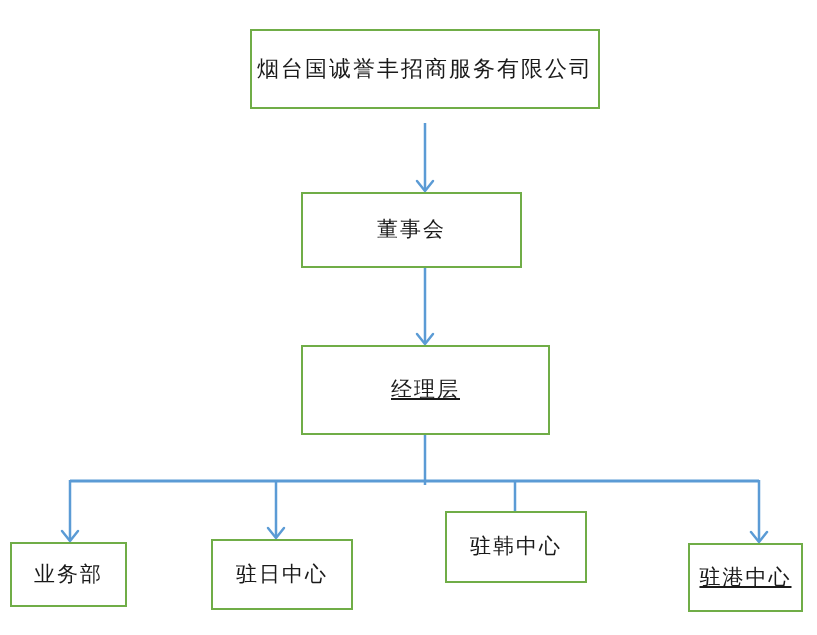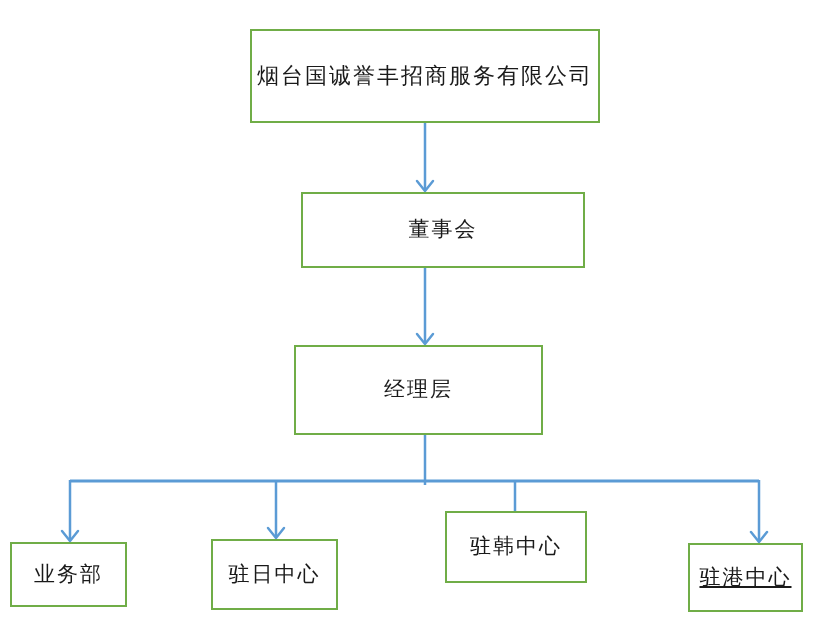--- a/index.html
+++ b/index.html
@@ -29,25 +29,25 @@
     background: #ffffff;
     display: flex;
     align-items: center;
     justify-content: center;
     text-align: center;
     color: #1a1a1a;
     font-size: 21px;
     letter-spacing: 2px;
     line-height: 1.2;
   }
-  .node-company    { left: 250px; top: 29px;  width: 350px; height: 94px; font-size: 22px; }
-  .node-board      { left: 301px; top: 192px; width: 284px; height: 76px; }
-  .node-management { left: 294px; top: 345px; width: 249px; height: 90px; }
+  .node-company    { left: 250px; top: 29px;  width: 350px; height: 80px; font-size: 22px; }
+  .node-board      { left: 301px; top: 192px; width: 221px; height: 76px; }
+  .node-management { left: 301px; top: 345px; width: 249px; height: 90px; text-decoration: underline; }
   .node-dept1      { left: 10px;  top: 542px; width: 117px; height: 65px; }
-  .node-dept2      { left: 211px; top: 539px; width: 127px; height: 71px; }
+  .node-dept2      { left: 211px; top: 539px; width: 142px; height: 71px; }
   .node-dept3      { left: 445px; top: 511px; width: 142px; height: 72px; }
   .node-dept4      { left: 688px; top: 543px; width: 115px; height: 69px; text-decoration: underline; }
   .shaft { fill: none; stroke-width: 2.5px; }
   .trunk { fill: none; stroke-width: 2.5px; }
   .hline { fill: none; stroke-width: 3px; }
   .chev  { fill: none; stroke-width: 2.5px; stroke-linecap: round; stroke-linejoin: round; }
 </style>
 </head>
 <body>
 

